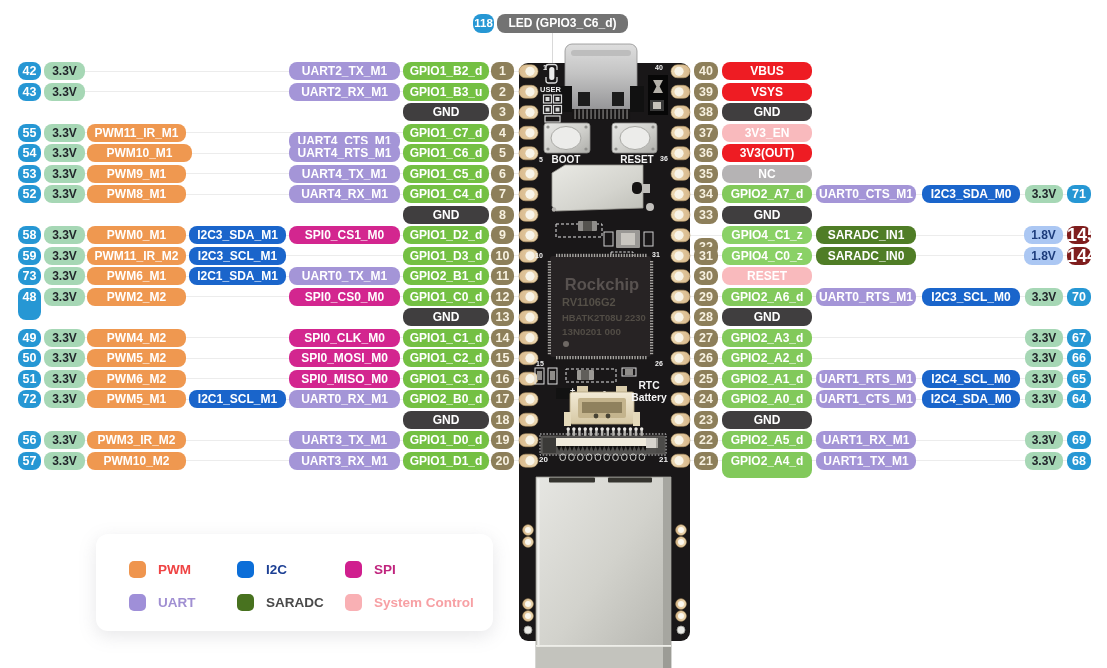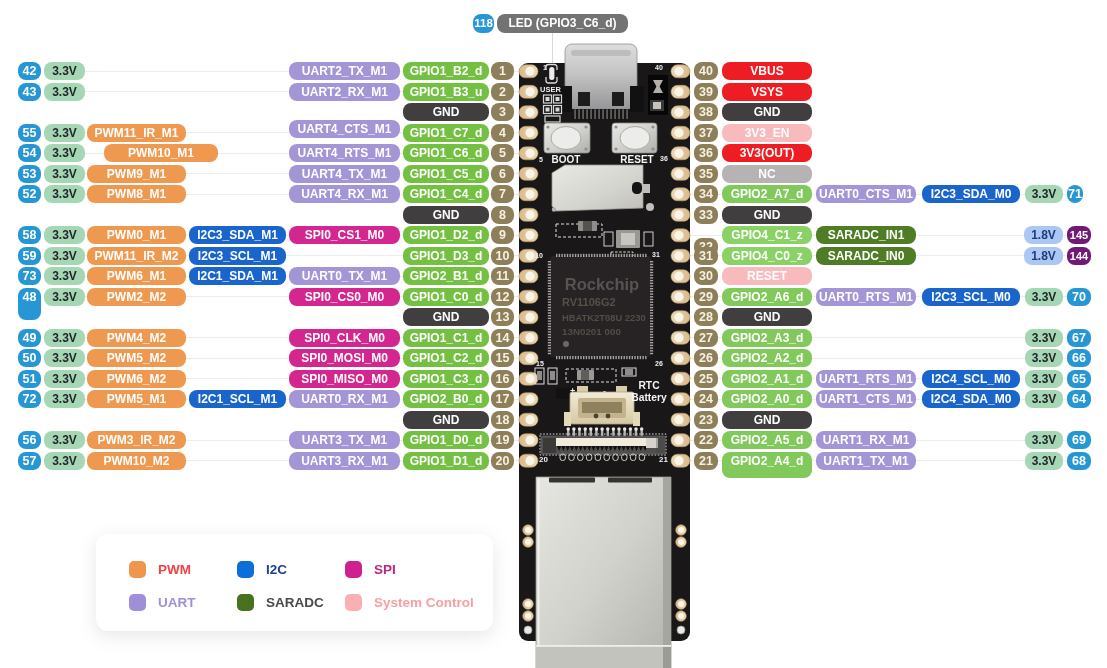--- a/index.html
+++ b/index.html
@@ -1,18 +1,18 @@
 <!DOCTYPE html>
 <html><head><meta charset="utf-8"><title>Pinout</title>
 <style>
 html,body{margin:0;padding:0;background:#fff}
 #page{position:relative;width:1107px;height:668px;background:#fff;overflow:hidden;font-family:"Liberation Sans",sans-serif}
 .b{position:absolute;border-radius:8px;text-align:center;font-weight:bold;font-size:12px;color:#fff;white-space:nowrap;letter-spacing:0}
 .num{background:#2697d4;font-size:12.5px}
-.num2{background:#701a75;font-size:11px}
+.num2{background:#7f1d1d;font-size:18px}
 .num118{background:#2697d4;font-size:11.5px}
 .v33{background:#a6d7b5;color:#22262b}
 .v18{background:#abc7f3;color:#1d3c7c}
 .pwm{background:#ef9850}
 .i2c{background:#1a65cb}
 .spi{background:#d3268f}
 .uart{background:#a495d7}
 .gpio{background:#74c043}
 .gpior{background:#82c95b}
 .gpioz{background:#8ad166}
@@ -72,26 +72,26 @@
     <div class="b num" style="left:18px;top:82.8px;width:23px;height:18px;line-height:18px">43</div>
     <div class="b v33" style="left:44px;top:82.8px;width:41px;height:18px;line-height:18px">3.3V</div>
     <div class="b uart" style="left:289px;top:82.8px;width:111px;height:18px;line-height:18px">UART2_RX_M1</div>
     <div class="b gpio" style="left:403px;top:82.8px;width:86px;height:18px;line-height:18px">GPIO1_B3_u</div>
     <div class="b tan" style="left:491px;top:82.8px;width:23px;height:18px;line-height:18px">2</div>
     <div class="b gnd" style="left:403px;top:103.3px;width:86px;height:18px;line-height:18px">GND</div>
     <div class="b tan" style="left:491px;top:103.3px;width:23px;height:18px;line-height:18px">3</div>
     <div class="b num" style="left:18px;top:123.8px;width:23px;height:18px;line-height:18px">55</div>
     <div class="b v33" style="left:44px;top:123.8px;width:41px;height:18px;line-height:18px">3.3V</div>
     <div class="b pwm" style="left:87px;top:123.8px;width:99px;height:18px;line-height:18px">PWM11_IR_M1</div>
-    <div class="b uart" style="left:289px;top:120px;width:111px;height:18px;line-height:18px">UART4_CTS_M1</div>
+    <div class="b uart" style="left:289px;top:132px;width:111px;height:18px;line-height:18px">UART4_CTS_M1</div>
     <div class="b gpio" style="left:403px;top:123.8px;width:86px;height:18px;line-height:18px">GPIO1_C7_d</div>
     <div class="b tan" style="left:491px;top:123.8px;width:23px;height:18px;line-height:18px">4</div>
     <div class="b num" style="left:18px;top:144.3px;width:23px;height:18px;line-height:18px">54</div>
     <div class="b v33" style="left:44px;top:144.3px;width:41px;height:18px;line-height:18px">3.3V</div>
-    <div class="b pwm" style="left:104px;top:144.3px;width:114px;height:18px;line-height:18px">PWM10_M1</div>
+    <div class="b pwm" style="left:87px;top:144.3px;width:105px;height:18px;line-height:18px">PWM10_M1</div>
     <div class="b uart" style="left:289px;top:144.3px;width:111px;height:18px;line-height:18px">UART4_RTS_M1</div>
     <div class="b gpio" style="left:403px;top:144.3px;width:86px;height:18px;line-height:18px">GPIO1_C6_d</div>
     <div class="b tan" style="left:491px;top:144.3px;width:23px;height:18px;line-height:18px">5</div>
     <div class="b num" style="left:18px;top:164.8px;width:23px;height:18px;line-height:18px">53</div>
     <div class="b v33" style="left:44px;top:164.8px;width:41px;height:18px;line-height:18px">3.3V</div>
     <div class="b pwm" style="left:87px;top:164.8px;width:99px;height:18px;line-height:18px">PWM9_M1</div>
     <div class="b uart" style="left:289px;top:164.8px;width:111px;height:18px;line-height:18px">UART4_TX_M1</div>
     <div class="b gpio" style="left:403px;top:164.8px;width:86px;height:18px;line-height:18px">GPIO1_C5_d</div>
     <div class="b tan" style="left:491px;top:164.8px;width:23px;height:18px;line-height:18px">6</div>
     <div class="b num" style="left:18px;top:185.3px;width:23px;height:18px;line-height:18px">52</div>
@@ -179,21 +179,21 @@
     <div class="b pink" style="left:722px;top:123.8px;width:90px;height:18px;line-height:18px">3V3_EN</div>
     <div class="b tan" style="left:694px;top:144.3px;width:24px;height:18px;line-height:18px">36</div>
     <div class="b red" style="left:722px;top:144.3px;width:90px;height:18px;line-height:18px">3V3(OUT)</div>
     <div class="b tan" style="left:694px;top:164.8px;width:24px;height:18px;line-height:18px">35</div>
     <div class="b nc" style="left:722px;top:164.8px;width:90px;height:18px;line-height:18px">NC</div>
     <div class="b tan" style="left:694px;top:185.3px;width:24px;height:18px;line-height:18px">34</div>
     <div class="b gpior" style="left:722px;top:185.3px;width:90px;height:18px;line-height:18px">GPIO2_A7_d</div>
     <div class="b uart" style="left:816px;top:185.3px;width:100px;height:18px;line-height:18px">UART0_CTS_M1</div>
     <div class="b i2c" style="left:922px;top:185.3px;width:98px;height:18px;line-height:18px">I2C3_SDA_M0</div>
     <div class="b v33" style="left:1025px;top:185.3px;width:38px;height:18px;line-height:18px">3.3V</div>
-    <div class="b num" style="left:1067px;top:185.3px;width:16px;height:18px;line-height:18px">71</div>
+    <div class="b num" style="left:1067px;top:185.3px;width:24px;height:18px;line-height:18px">71</div>
     <div class="b tan" style="left:694px;top:205.8px;width:24px;height:18px;line-height:18px">33</div>
     <div class="b gnd" style="left:722px;top:205.8px;width:90px;height:18px;line-height:18px">GND</div>
     <div class="b tan" style="left:694px;top:238px;width:24px;height:18px;line-height:18px">32</div>
     <div class="b gpioz" style="left:722px;top:226.3px;width:90px;height:18px;line-height:18px">GPIO4_C1_z</div>
     <div class="b sar" style="left:816px;top:226.3px;width:100px;height:18px;line-height:18px">SARADC_IN1</div>
     <div class="b v18" style="left:1024px;top:226.3px;width:39px;height:18px;line-height:18px">1.8V</div>
     <div class="b num2" style="left:1067px;top:226.3px;width:24px;height:18px;line-height:18px">145</div>
     <div class="b tan" style="left:694px;top:246.8px;width:24px;height:18px;line-height:18px">31</div>
     <div class="b gpioz" style="left:722px;top:246.8px;width:90px;height:18px;line-height:18px">GPIO4_C0_z</div>
     <div class="b sar" style="left:816px;top:246.8px;width:100px;height:18px;line-height:18px">SARADC_IN0</div>

